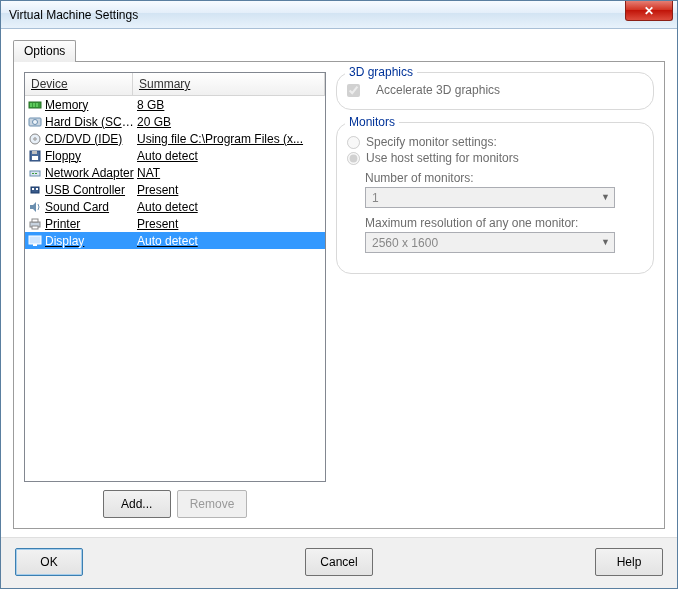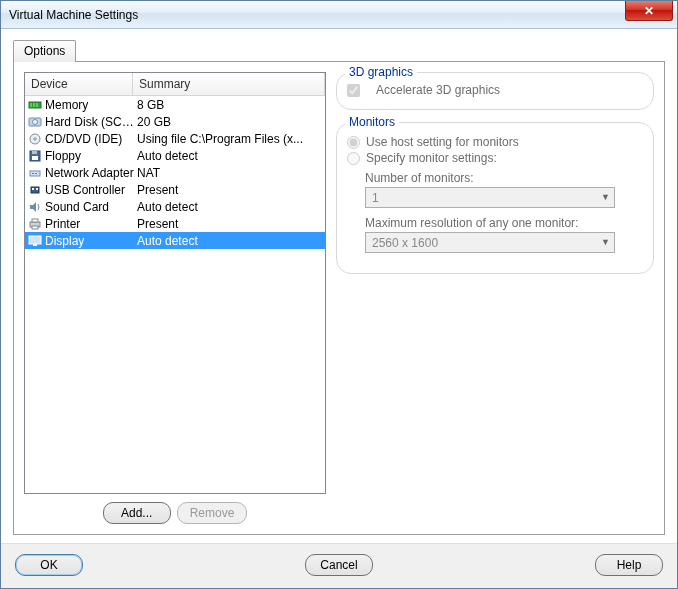--- a/index.html
+++ b/index.html
@@ -6,33 +6,33 @@
   body { margin: 0; padding: 0; background: #fff; width: 678px; height: 589px; overflow: hidden; }
   .window { width: 678px; height: 589px; border: 1px solid #5a7fa0; background: #fff; display: flex; flex-direction: column; }
   .titlebar { height: 28px; background: linear-gradient(to bottom, #f7fbff 0%, #e3eef9 45%, #d3e4f3 46%, #e8f2fb 100%); display: flex; align-items: center; padding: 0 0 0 8px; border-bottom: 1px solid #a9bfd6; position: relative; }
   .close-btn { position: absolute; right: 4px; top: 0; width: 48px; height: 20px; background: linear-gradient(to bottom, #e57e73 0%, #d1301f 49%, #c1150a 50%, #dd4b3c 100%); border: 1px solid #8b1f15; border-top: none; border-radius: 0 0 3px 3px; display: flex; align-items: center; justify-content: center; color: #fff; font-weight: bold; font-size: 11px; }
   .body { flex: 1; padding: 10px 12px 8px 12px; display: flex; flex-direction: column; background: #fff; }
   .tabs { display: flex; position: relative; z-index: 2; }
   .tab { padding: 3px 10px 4px; border: 1px solid #9c9c9c; border-bottom: none; background: linear-gradient(to bottom, #fdfdfd, #ededed); margin-right: 0px; border-radius: 2px 2px 0 0; cursor: default; position: relative; top: 1px; }
   .tab.active { background: #fff; border-bottom: 1px solid #fff; top: 1px; z-index: 3; }
   .tab-panel { flex: 1; border: 1px solid #9c9c9c; background: #fff; padding: 10px; display: flex; gap: 10px; position: relative; z-index: 1; }
   .left-col { width: 302px; display: flex; flex-direction: column; }
-  .device-list { flex: 1; border: 1px solid #828790; background: #fff; overflow: hidden; }
+  .device-list { flex: 1; border: 1px solid #828790; background: #fff; overflow: hidden; text-decoration: underline; }
   .list-header { display: flex; background: linear-gradient(to bottom, #ffffff, #f0f0f0); border-bottom: 1px solid #d5d5d5; }
   .list-header .col { padding: 4px 6px; border-right: 1px solid #d5d5d5; color: #333; }
   .col-device { width: 108px; }
   .col-summary { flex: 1; }
   .list-rows { }
   .row { display: flex; align-items: center; height: 17px; padding: 0 2px; cursor: default; }
   .row.selected { background: #3399ff; color: #fff; }
   .row .icon { width: 16px; height: 14px; margin-right: 2px; flex-shrink: 0; display: flex; align-items: center; justify-content: center; }
   .row .dev { width: 90px; white-space: nowrap; overflow: hidden; text-overflow: ellipsis; }
   .row .sum { flex: 1; white-space: nowrap; overflow: hidden; text-overflow: ellipsis; padding-left: 2px; }
   .btn-row { display: flex; justify-content: center; gap: 6px; margin-top: 8px; }
-  .btn { min-width: 68px; height: 22px; border: 1px solid #707070; border-radius: 10px; background: linear-gradient(to bottom, #f2f2f2, #e3e3e3); padding: 0 12px; display: inline-flex; align-items: center; justify-content: center; cursor: default; }
+  .btn { min-width: 68px; height: 28px; border: 1px solid #707070; border-radius: 2px; background: linear-gradient(to bottom, #f2f2f2, #e3e3e3); padding: 0 12px; display: inline-flex; align-items: center; justify-content: center; cursor: default; }
   .btn.disabled { color: #9a9a9a; border-color: #b5b5b5; background: #f0f0f0; }
   .btn.default { border-color: #3c7fb1; box-shadow: 0 0 0 1px #a4cdec inset; }
   .right-col { flex: 1; display: flex; flex-direction: column; gap: 12px; }
   .group { border: 1px solid #d9d9d9; border-radius: 15px; padding: 10px 10px 12px 10px; position: relative; }
   .group-title { position: absolute; top: -8px; left: 8px; background: #fff; padding: 0 4px; color: #003399; }
   .checkbox-row { display: flex; align-items: center; gap: 16px; color: #6d6d6d; }
   .checkbox-row input { margin: 0; }
   .radio-row { display: flex; align-items: center; gap: 6px; margin: 2px 0; color: #6d6d6d; }
   .radio-row input { margin: 0; }
   .subfield { margin: 6px 0 2px 18px; color: #333; }
@@ -180,26 +180,26 @@
           <div class="group-title">3D graphics</div>
           <label class="checkbox-row">
             <input type="checkbox" checked="" disabled="" style="">
             <span>Accelerate 3D graphics</span>
           </label>
         </div>
 
         <div class="group">
           <div class="group-title">Monitors</div>
           <label class="radio-row">
+            <input type="radio" name="mon" disabled="" style="">
+            <span>Specify monitor settings:</span>
+          </label>
+          <label class="radio-row">
             <input type="radio" name="mon" checked="" disabled="" style="">
             <span>Use host setting for monitors</span>
-          </label>
-          <label class="radio-row">
-            <input type="radio" name="mon" disabled="" style="">
-            <span>Specify monitor settings:</span>
           </label>
           <div class="subfield disabled">Number of monitors:</div>
           <div class="select disabled">
             <span>1</span>
             <span class="arrow">▼</span>
           </div>
           <div class="subfield disabled">Maximum resolution of any one monitor:</div>
           <div class="select disabled">
             <span>2560 x 1600</span>
             <span class="arrow">▼</span>

